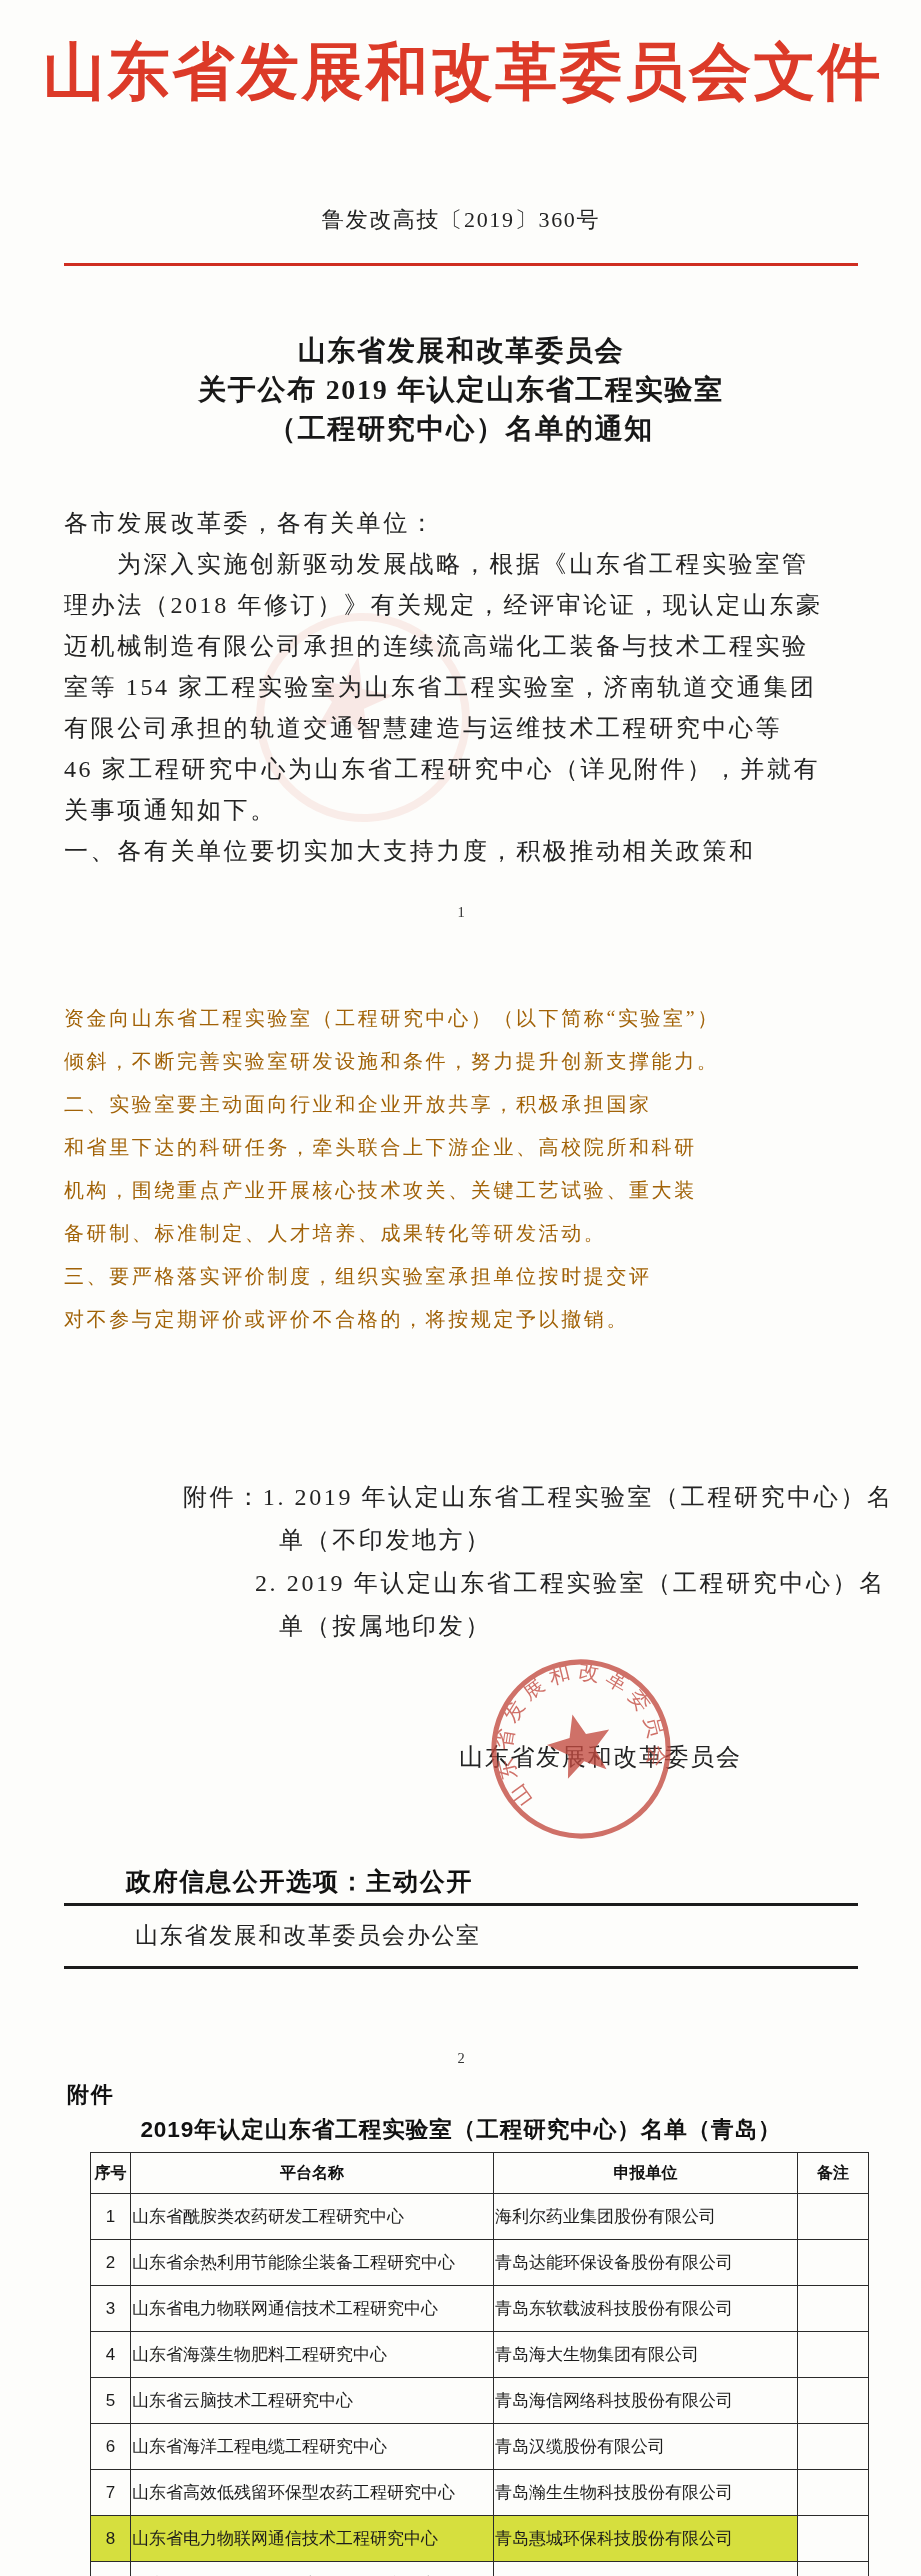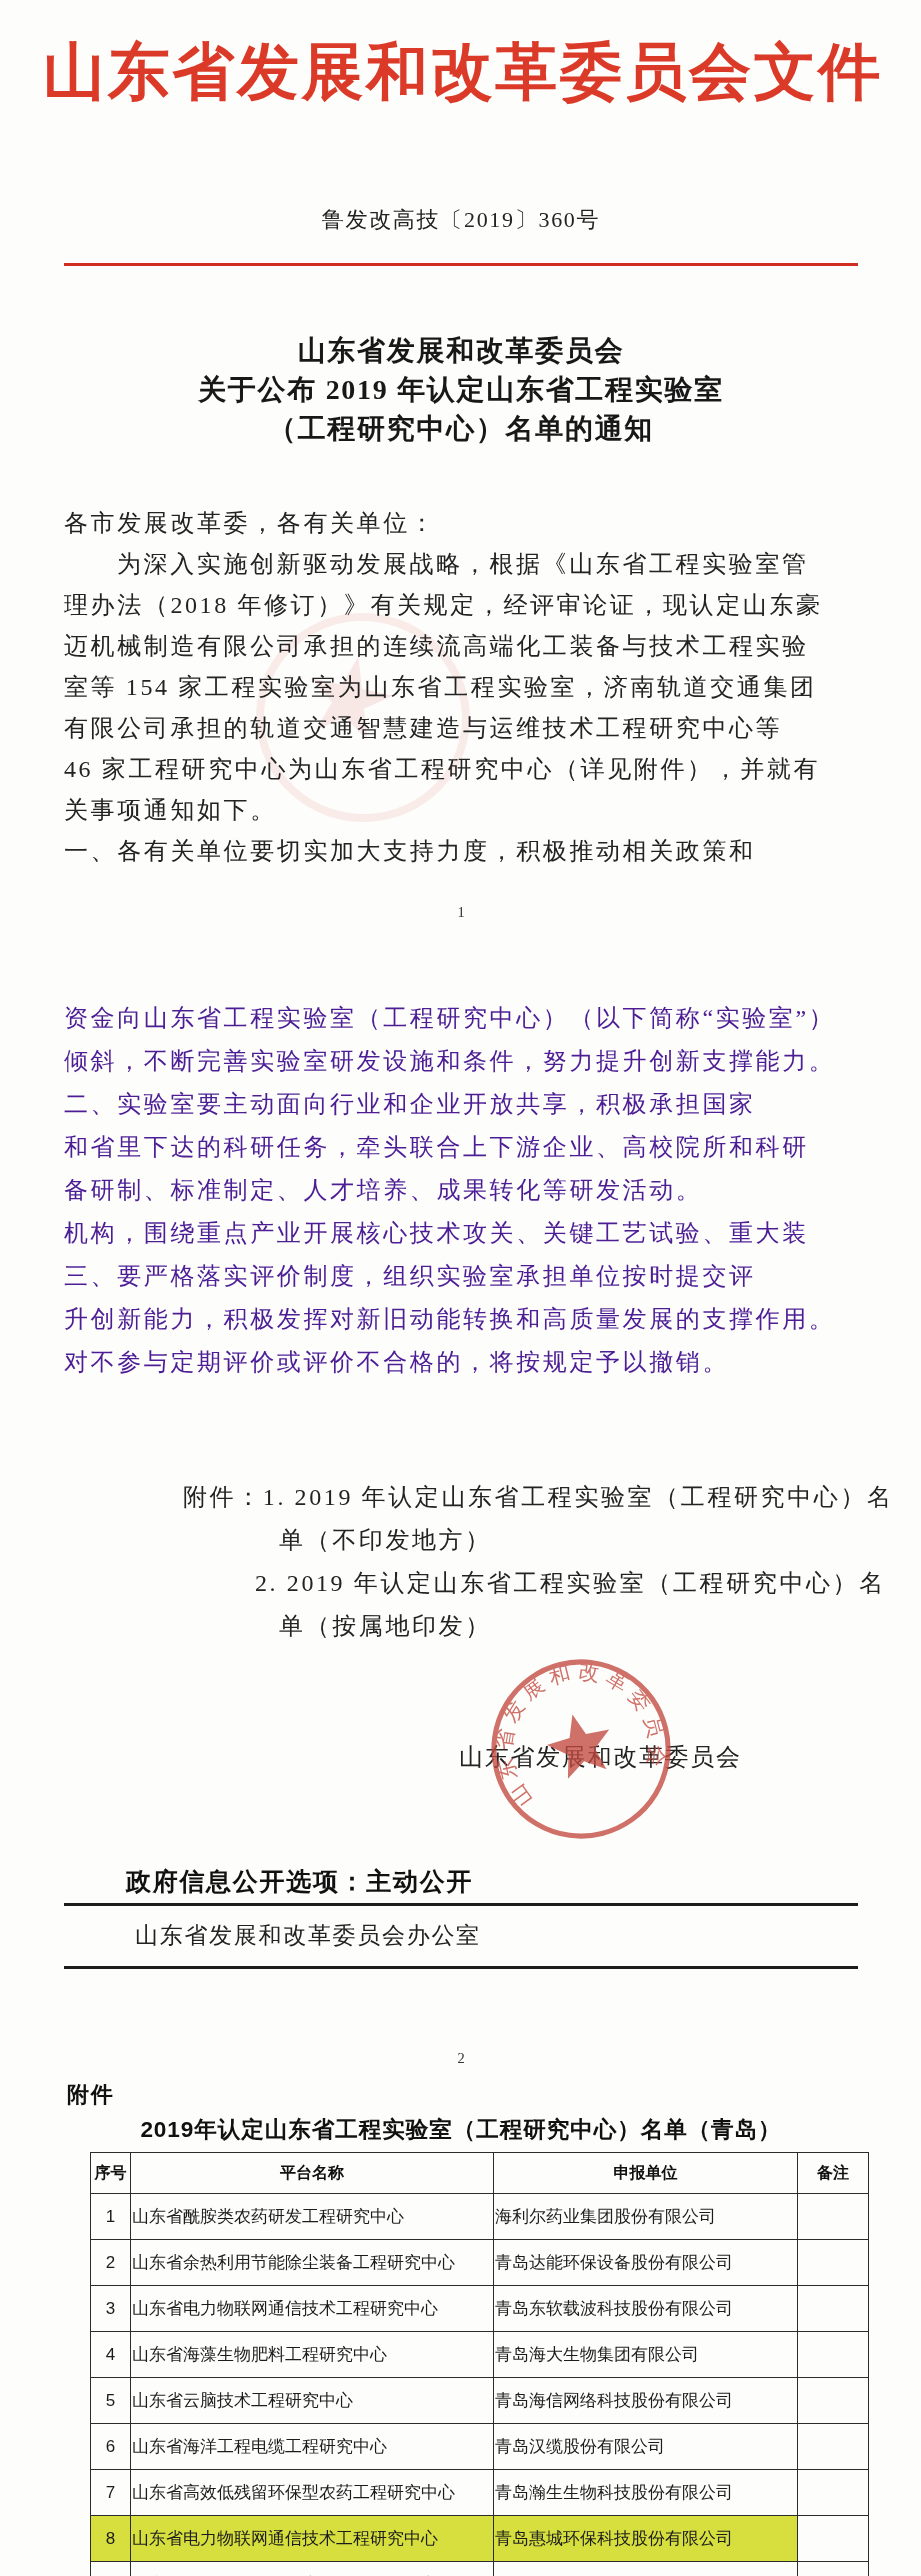--- a/index.html
+++ b/index.html
@@ -9,21 +9,21 @@
   
   .red-head{left:0;right:8px;top:32px;text-align:center;font-size:62px;font-weight:bold;
             letter-spacing:2.6px;color:#dc3a28;line-height:1.3;font-family:"Liberation Serif","DejaVu Serif",serif;padding-left:12px;}
   .doc-num{left:0;right:0;top:205px;text-align:center;font-size:22px;letter-spacing:1.7px;color:#222;}
   .red-rule{left:64px;top:263px;width:794px;height:3.4px;background:#cf2e21;}
   
   .doc-title{left:0;right:0;top:331px;text-align:center;font-weight:bold;font-size:28px;
              line-height:39px;letter-spacing:1.7px;color:#181818;}
   
   .body1{left:64px;top:503px;width:802px;font-size:24px;line-height:41px;letter-spacing:2.6px;color:#232323;}
-  .body2{left:64px;top:997px;width:802px;font-size:24px;line-height:43px;letter-spacing:2.6px;color:#4c1d95;}
+  .body2{left:64px;top:997px;width:802px;font-size:20px;line-height:43px;letter-spacing:2.6px;color:#a16207;}
   .bline{white-space:nowrap;}
   .ind .bline:first-child{text-indent:53px;}
   .pgnum{left:0;right:0;text-align:center;font-size:14.5px;color:#333;}
   
   .attach{left:64px;top:1476px;width:802px;font-size:24px;line-height:43px;letter-spacing:2.6px;color:#232323;}
   .at-a{margin-left:119px;}
   .at-b{margin-left:215px;}
   .at-c{margin-left:191px;}
   .at-d{margin-left:215px;}
   
@@ -88,24 +88,23 @@
 
 <div class="abs pgnum" style="top:904px;">1</div>
 
 <div class="abs body2">
   <div>
 
   <div class="bline">资金向山东省工程实验室（工程研究中心）（以下简称“实验室”）</div>
       <div class="bline">倾斜，不断完善实验室研发设施和条件，努力提升创新支撑能力。</div>
       <div class="bline">二、实验室要主动面向行业和企业开放共享，积极承担国家</div>
       <div class="bline">和省里下达的科研任务，牵头联合上下游企业、高校院所和科研</div>
+      <div class="bline">机构，围绕重点产业开展核心技术攻关、关键工艺试验、重大装</div>
       <div class="bline">备研制、标准制定、人才培养、成果转化等研发活动。</div>
-      <div class="bline">机构，围绕重点产业开展核心技术攻关、关键工艺试验、重大装</div>
       <div class="bline">三、要严格落实评价制度，组织实验室承担单位按时提交评</div>
-      <div class="bline">升创新能力，积极发挥对新旧动能转换和高质量发展的支撑作用。</div>
       <div class="bline">对不参与定期评价或评价不合格的，将按规定予以撤销。</div>
     </div>
 </div>
 
 <div class="abs attach">
   <div class="bline at-a">附件：1. 2019 年认定山东省工程实验室（工程研究中心）名</div>
   <div class="bline at-b">单（不印发地方）</div>
   <div class="bline at-c">2. 2019 年认定山东省工程实验室（工程研究中心）名</div>
   <div class="bline at-d">单（按属地印发）</div>
 </div>

